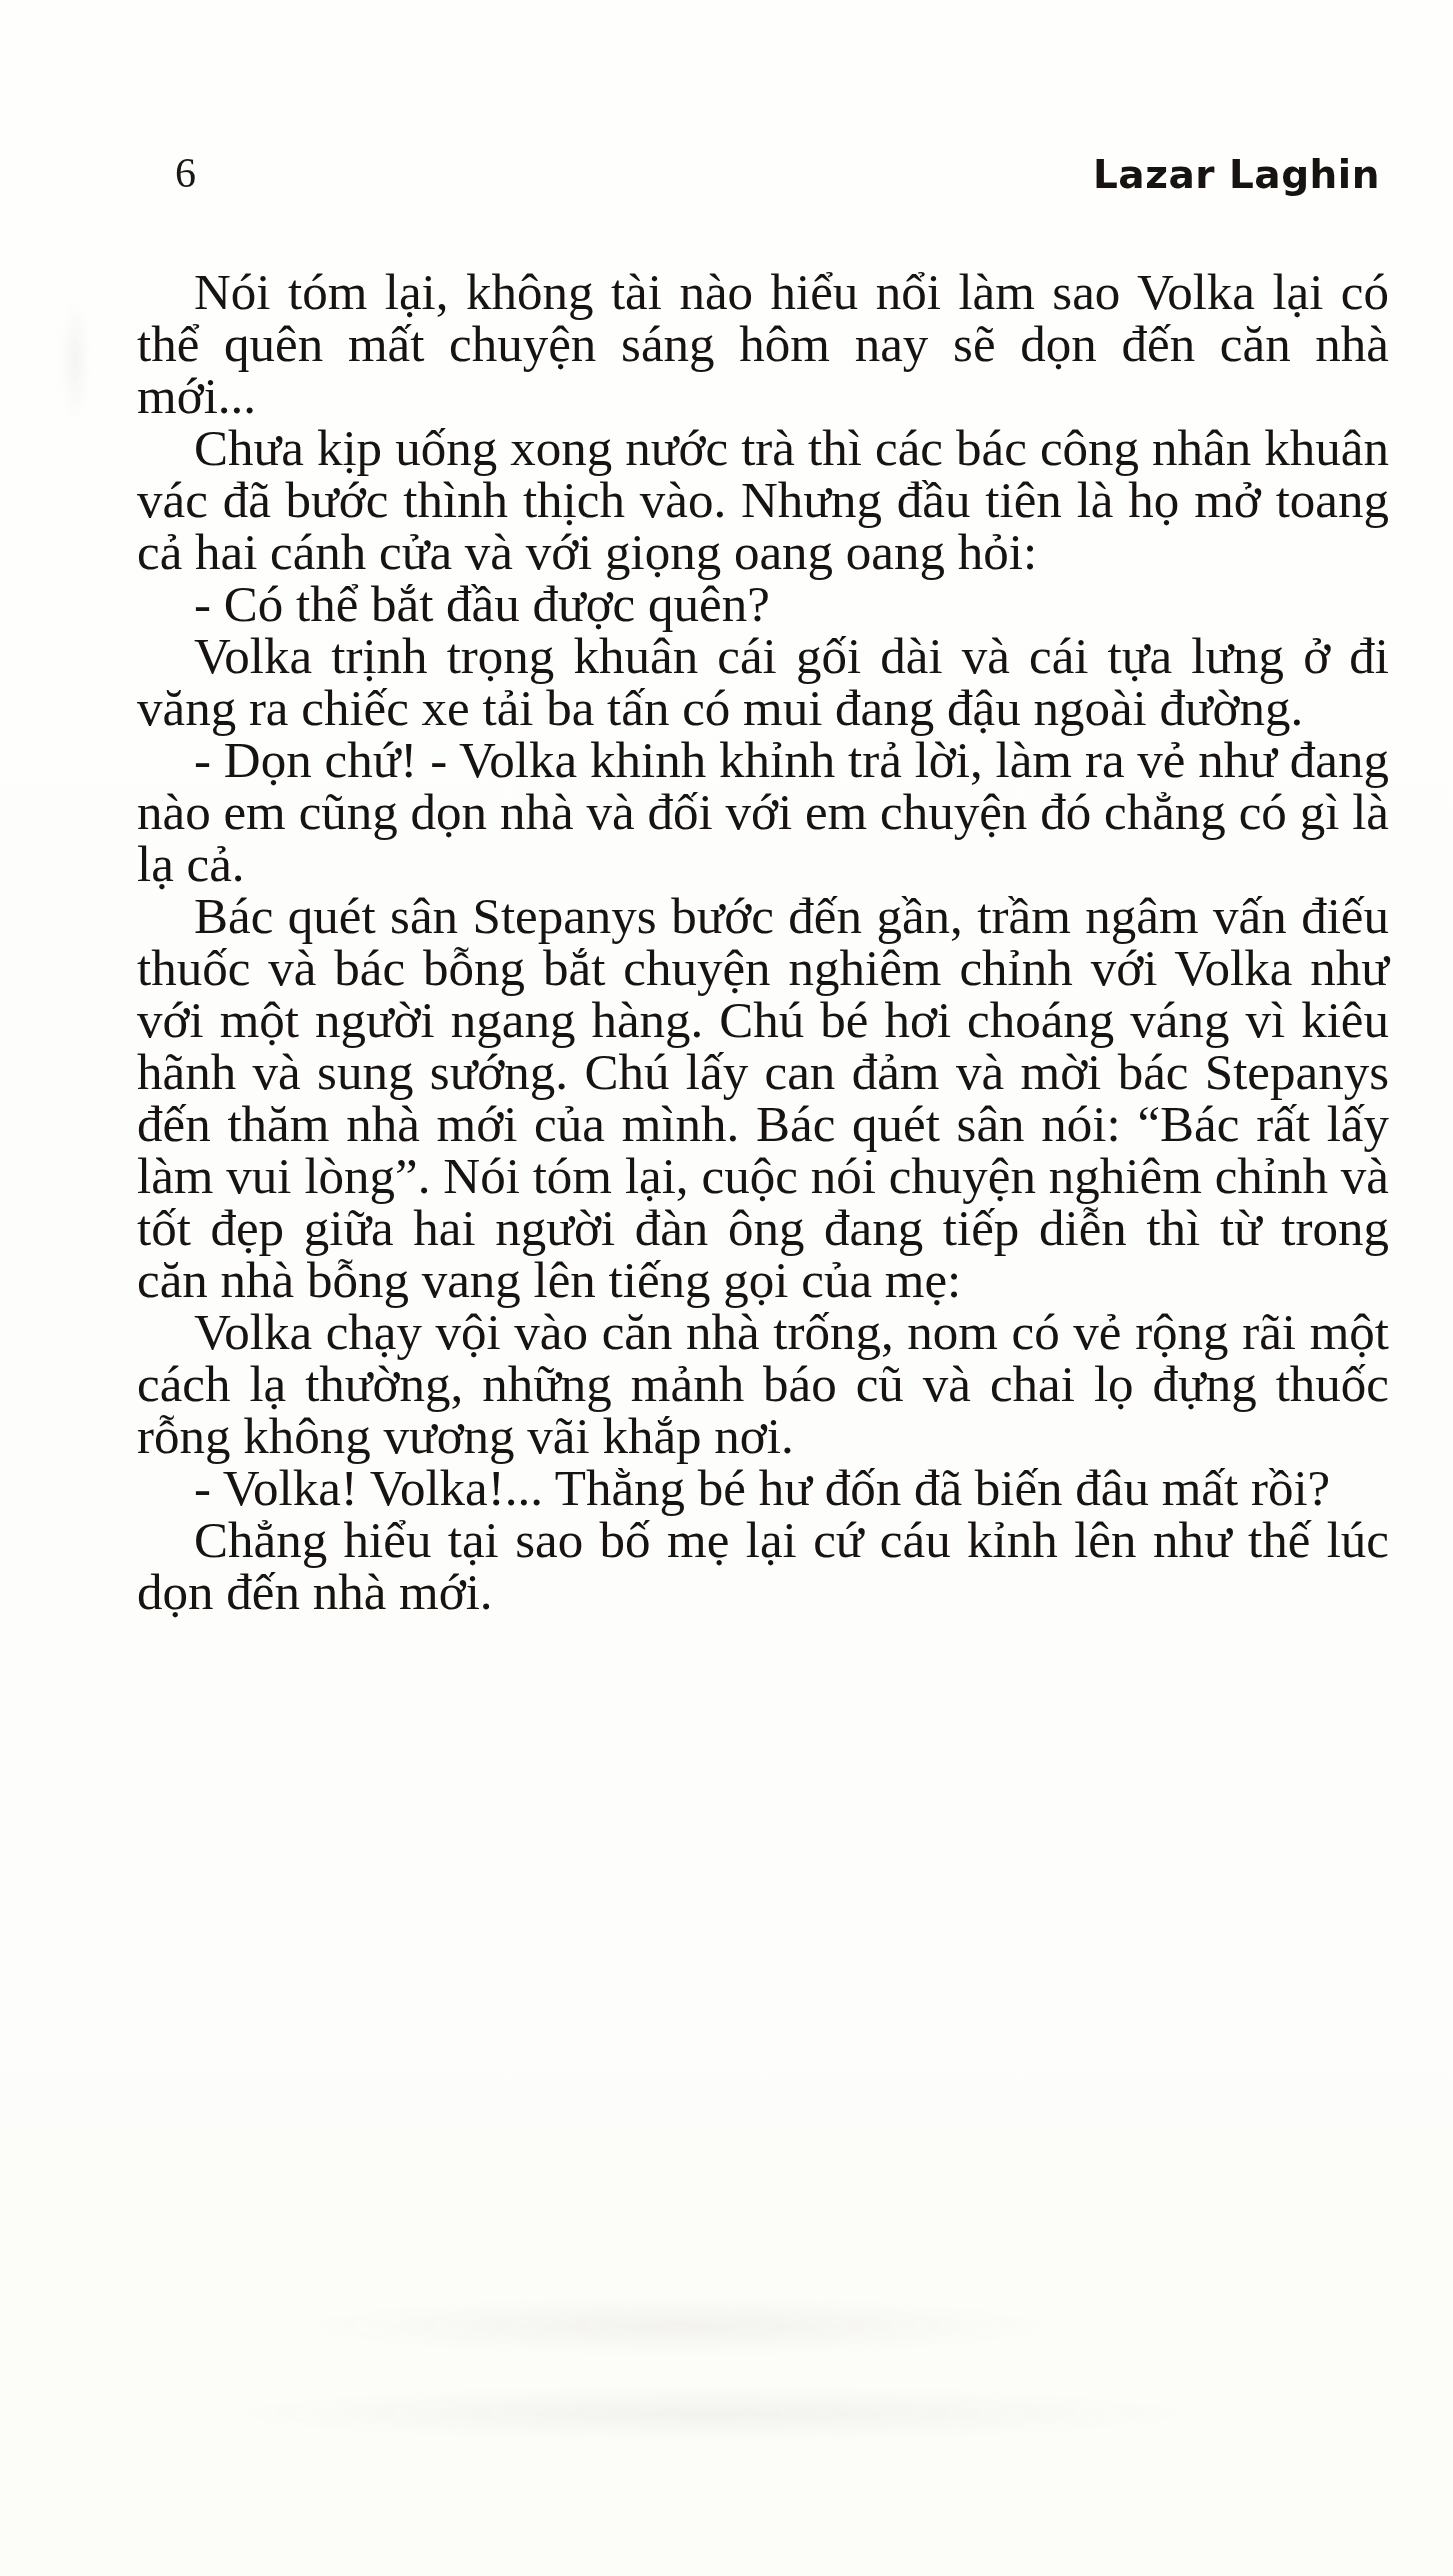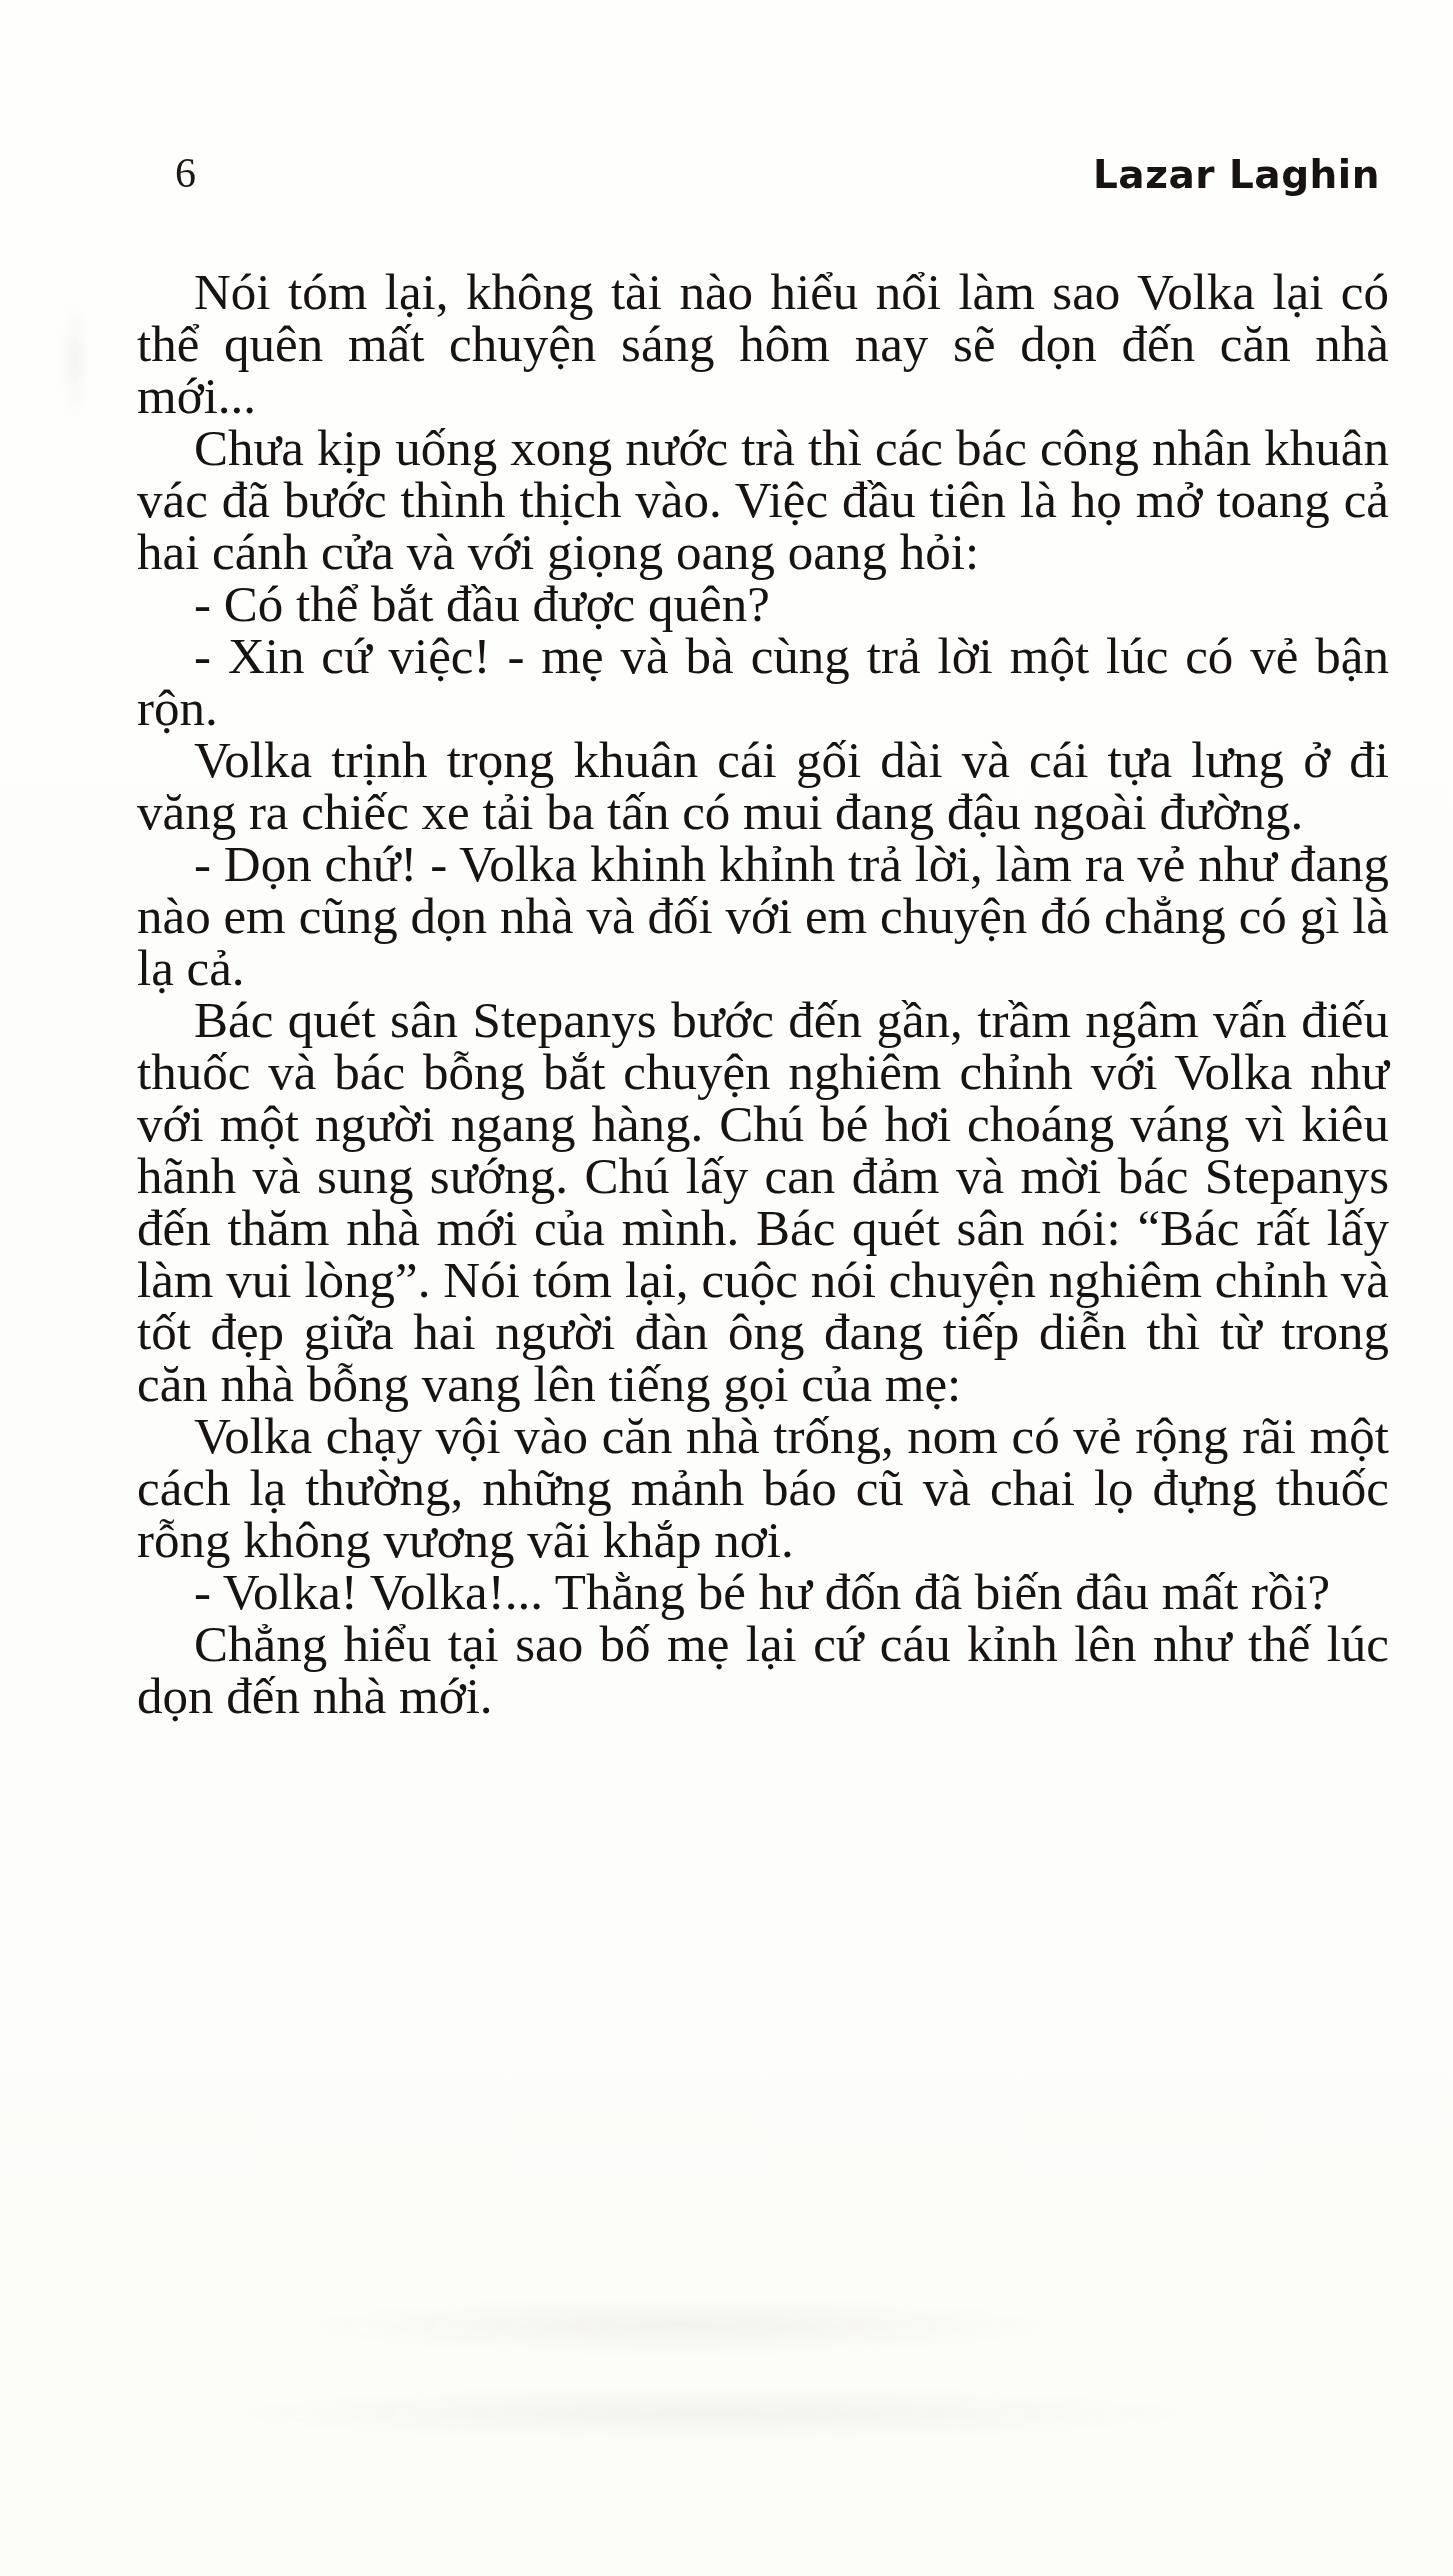--- a/index.html
+++ b/index.html
@@ -73,23 +73,22 @@
 
 <div class="page">
 
   <div class="running-header">
     <span class="page-number">6</span>
     <span class="running-author">Lazar Laghin</span>
   </div>
 
   <div class="text-block">
     <p>Nói tóm lại, không tài nào hiểu nổi làm sao Volka lại có thể quên mất chuyện sáng hôm nay sẽ dọn đến căn nhà mới...</p>
-    <p>Chưa kịp uống xong nước trà thì các bác công nhân khuân vác đã bước thình thịch vào. Việc đầu tiên là họ mở toang cả hai cánh cửa và với giọng oang oang hỏi:</p>
+    <p>Chưa kịp uống xong nước trà thì các bác công nhân khuân vác đã bước thình thịch vào. Nhưng đầu tiên là họ mở toang cả hai cánh cửa và với giọng oang oang hỏi:</p>
     <p>- Có thể bắt đầu được quên?</p>
-    <p>- Xin cứ việc! - mẹ và bà cùng trả lời một lúc có vẻ bận rộn.</p>
     <p>Volka trịnh trọng khuân cái gối dài và cái tựa lưng ở đi văng ra chiếc xe tải ba tấn có mui đang đậu ngoài đường.</p>
     <p>- Dọn chứ! - Volka khinh khỉnh trả lời, làm ra vẻ như đang nào em cũng dọn nhà và đối với em chuyện đó chẳng có gì là lạ cả.</p>
     <p>Bác quét sân Stepanys bước đến gần, trầm ngâm vấn điếu thuốc và bác bỗng bắt chuyện nghiêm chỉnh với Volka như với một người ngang hàng. Chú bé hơi choáng váng vì kiêu hãnh và sung sướng. Chú lấy can đảm và mời bác Stepanys đến thăm nhà mới của mình. Bác quét sân nói: “Bác rất lấy làm vui lòng”. Nói tóm lại, cuộc nói chuyện nghiêm chỉnh và tốt đẹp giữa hai người đàn ông đang tiếp diễn thì từ trong căn nhà bỗng vang lên tiếng gọi của mẹ:</p>
     <p>Volka chạy vội vào căn nhà trống, nom có vẻ rộng rãi một cách lạ thường, những mảnh báo cũ và chai lọ đựng thuốc rỗng không vương vãi khắp nơi.</p>
     <p>- Volka! Volka!... Thằng bé hư đốn đã biến đâu mất rồi?</p>
     <p>Chẳng hiểu tại sao bố mẹ lại cứ cáu kỉnh lên như thế lúc dọn đến nhà mới.</p>
   </div>
 
   <div class="scan-artifact artifact-1"></div>
   <div class="scan-artifact artifact-2"></div>

